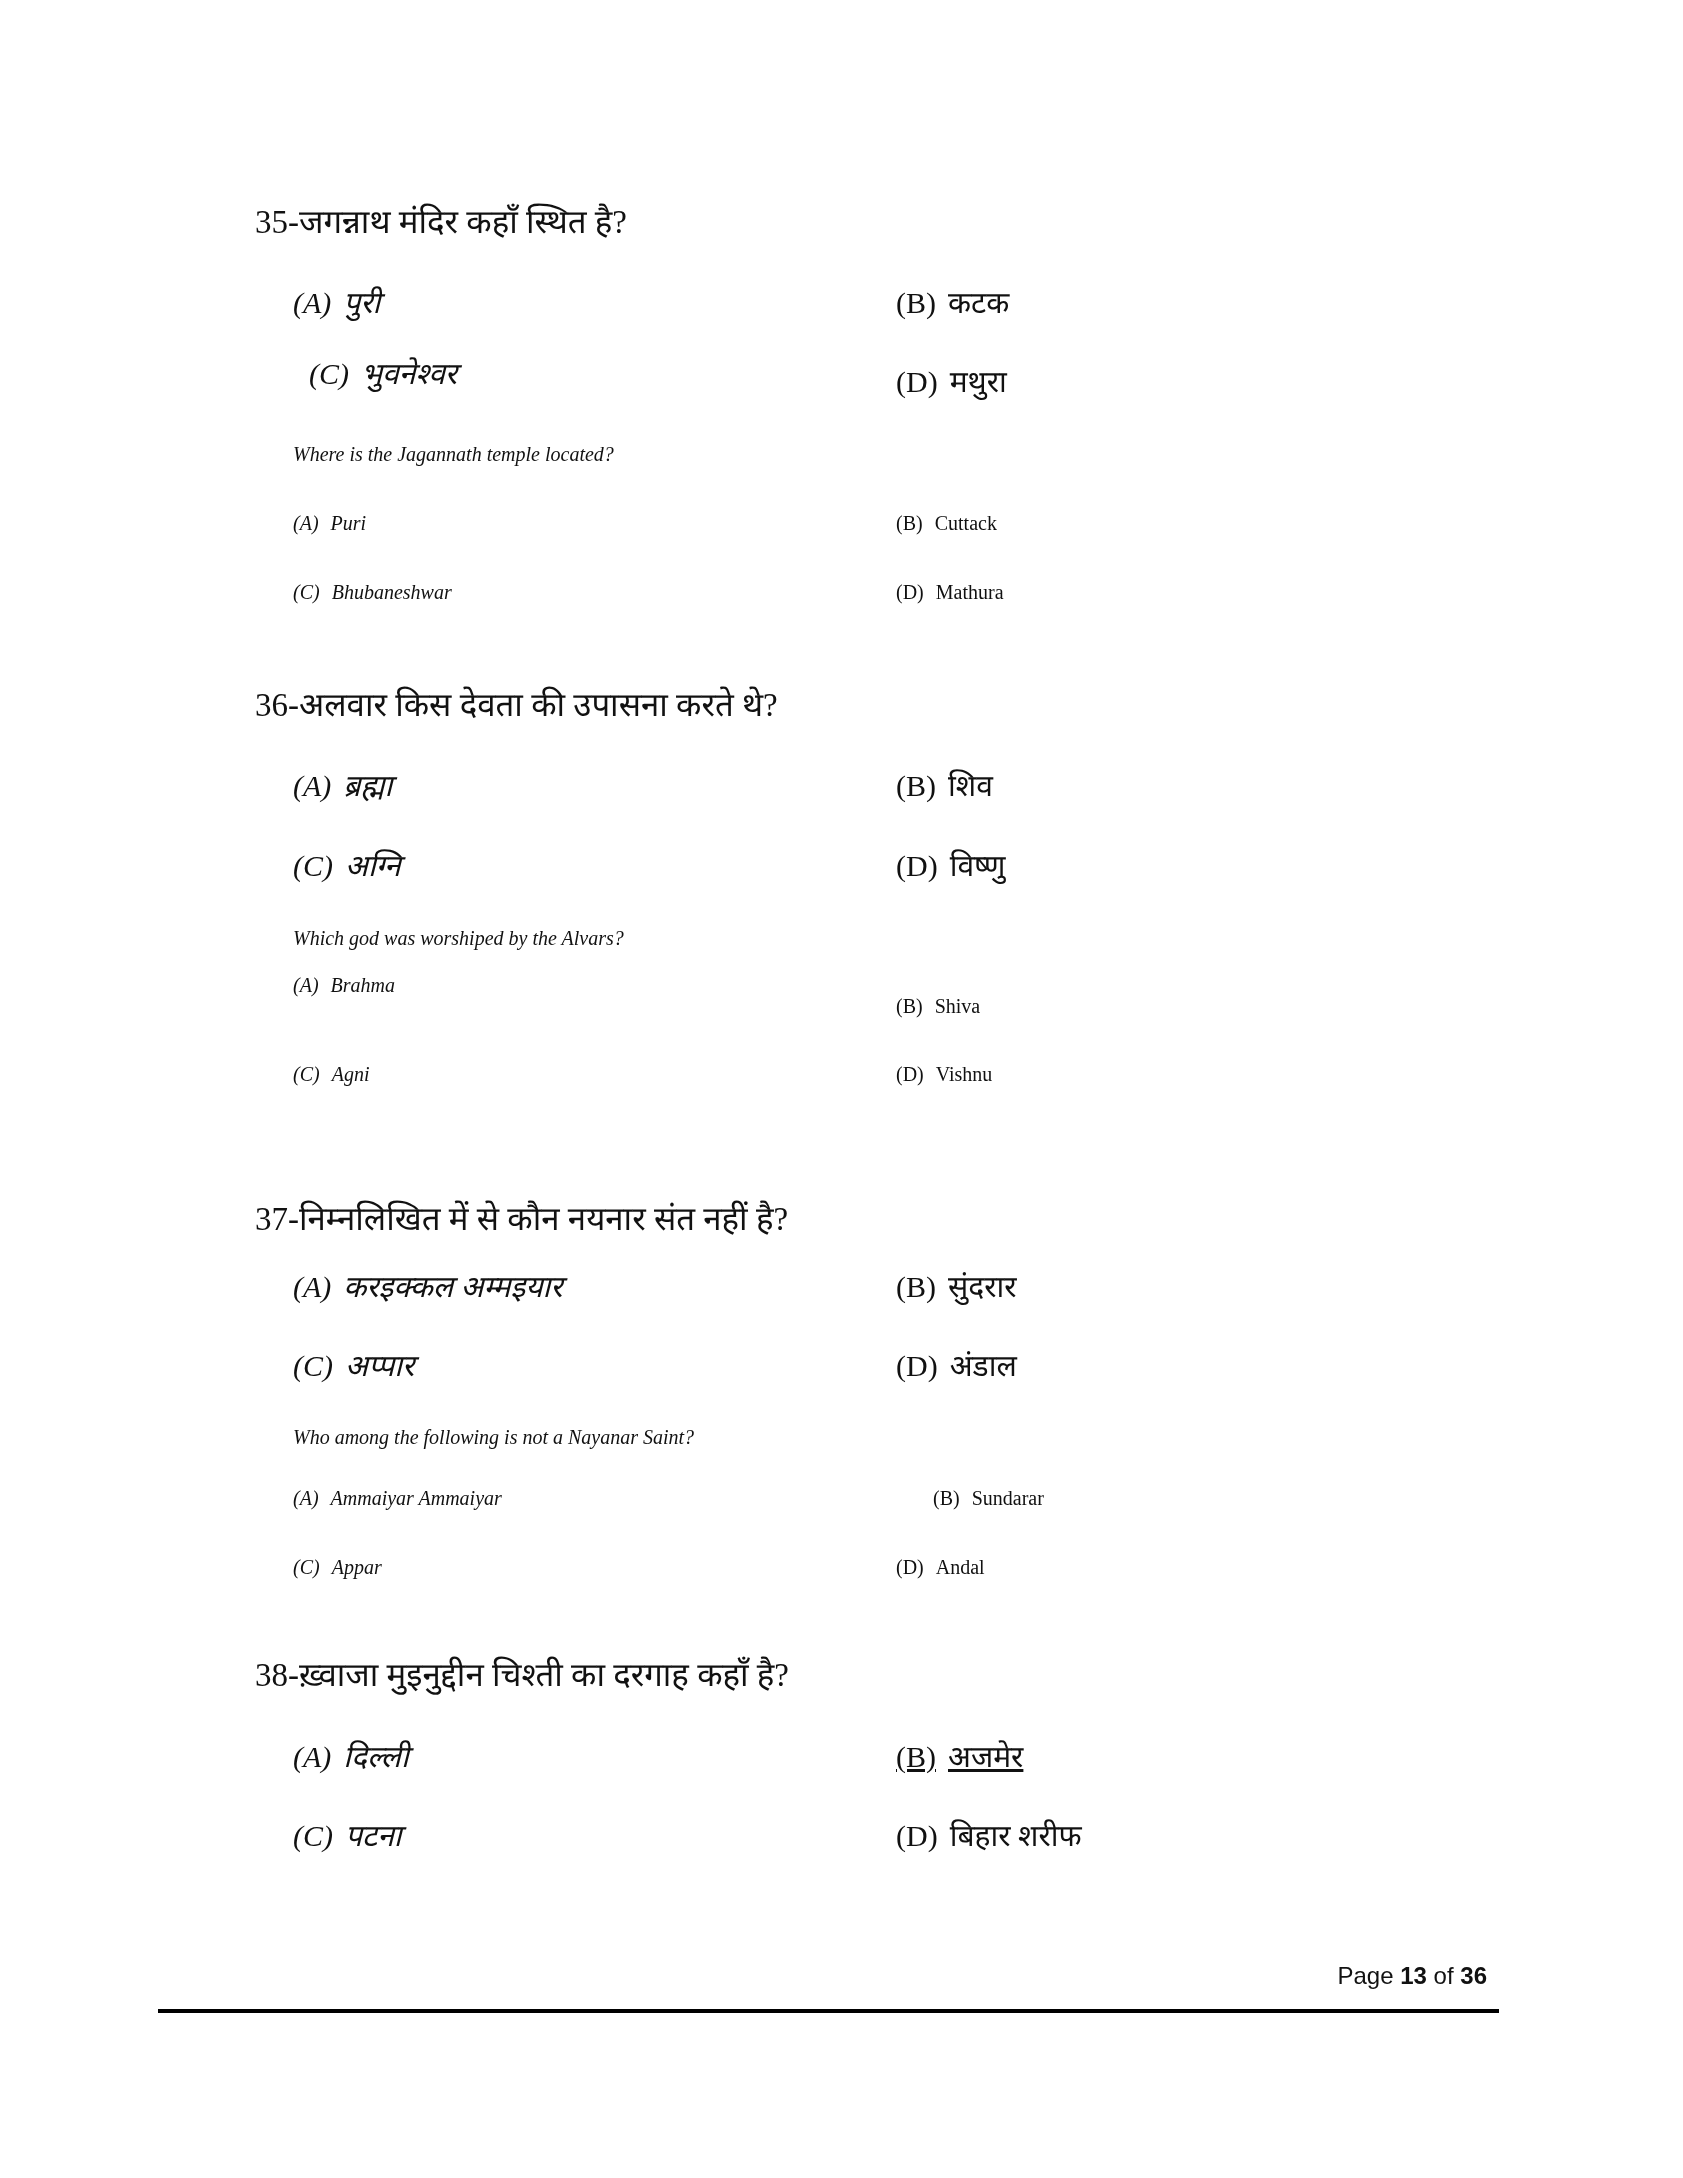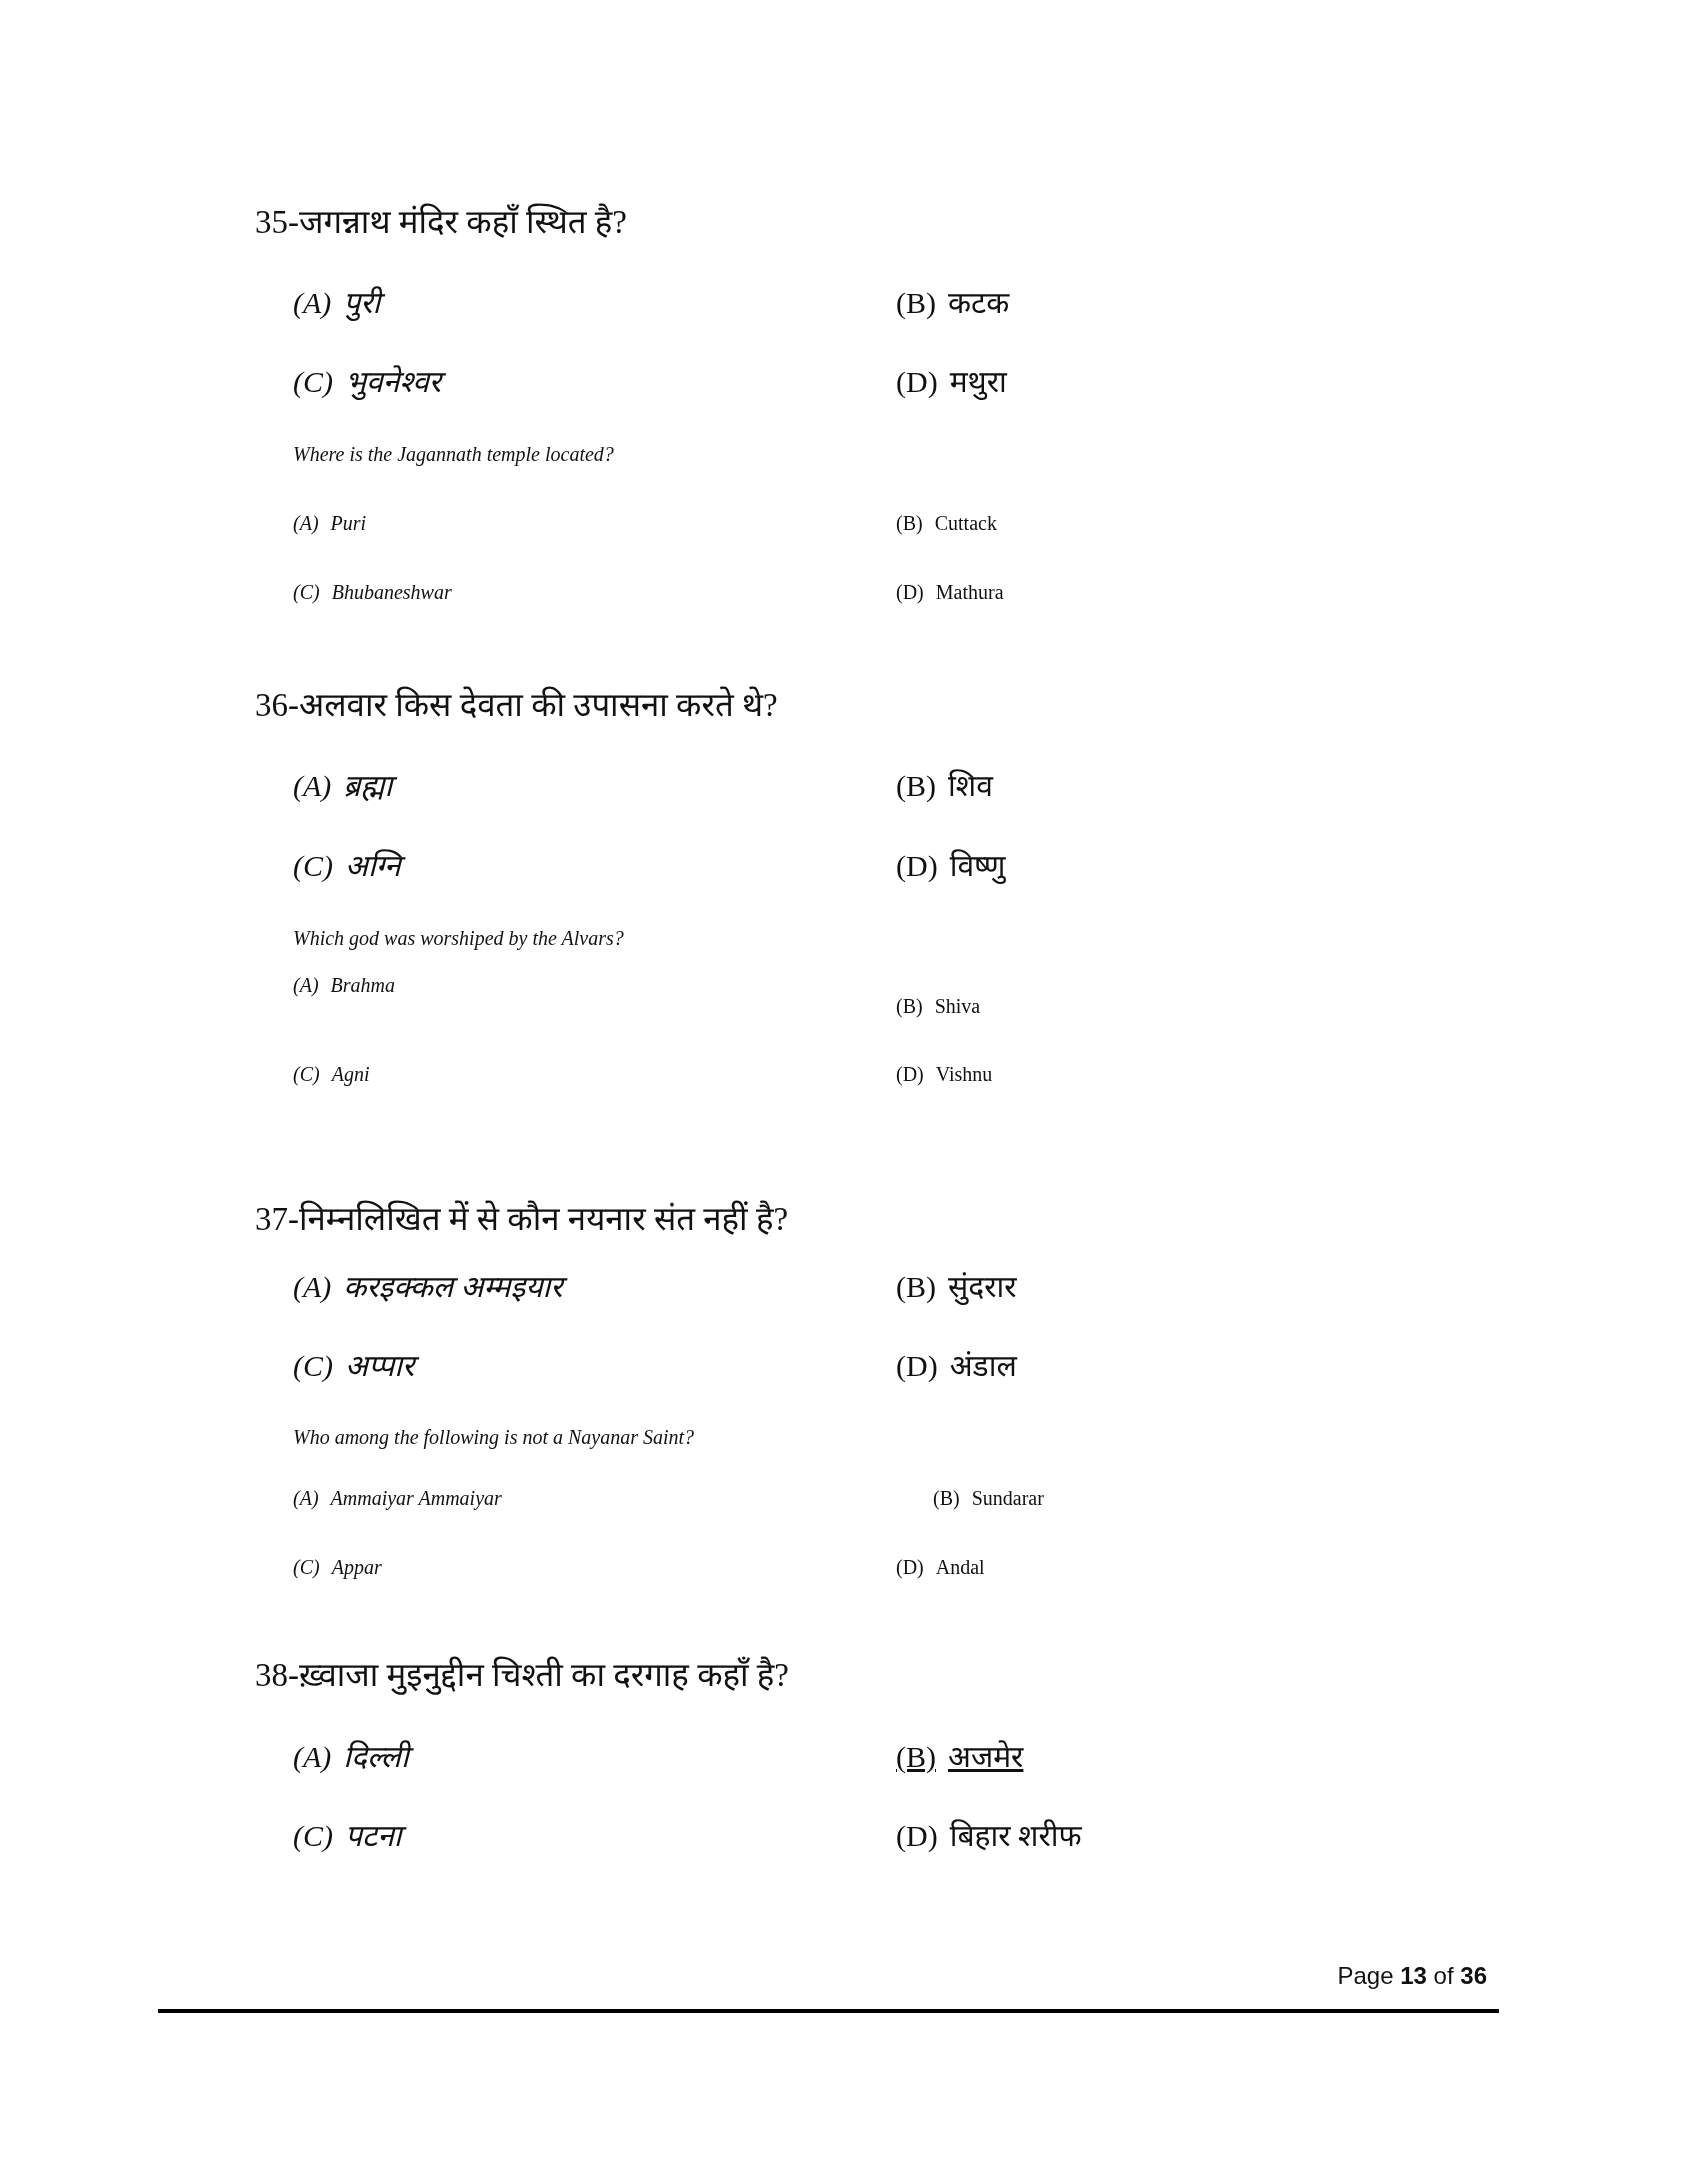--- a/index.html
+++ b/index.html
@@ -19,21 +19,21 @@
 <body>
 
 <div class="page">
 
   <div>
     <div class="qtitle" style="top:198px;">
       <span>35-</span><span>जगन्नाथ मंदिर कहाँ स्थित है?</span>
     </div>
     <div class="line colA" style="top:281px;"><span class="lbl">(A)</span><span>पुरी</span></div>
     <div class="line colB" style="top:281px;"><span class="lbl">(B)</span><span>कटक</span></div>
-    <div class="line colA" style="top:360px;"><span class="lbl">(C)</span><span>भुवनेश्वर</span></div>
+    <div class="line colA" style="top:352px;margin-left:16px;"><span class="lbl">(C)</span><span>भुवनेश्वर</span></div>
     <div class="line colB" style="top:360px;"><span class="lbl">(D)</span><span>मथुरा</span></div>
 
     <div class="line colA en" style="top:443px;">Where is the Jagannath temple located?</div>
     <div class="line colA en" style="top:512px;"><span class="lbl">(A)</span><span>Puri</span></div>
     <div class="line colB en" style="top:512px;"><span class="lbl">(B)</span><span>Cuttack</span></div>
     <div class="line colA en" style="top:581px;"><span class="lbl">(C)</span><span>Bhubaneshwar</span></div>
     <div class="line colB en" style="top:581px;"><span class="lbl">(D)</span><span>Mathura</span></div>
   </div>
 
   <div>

